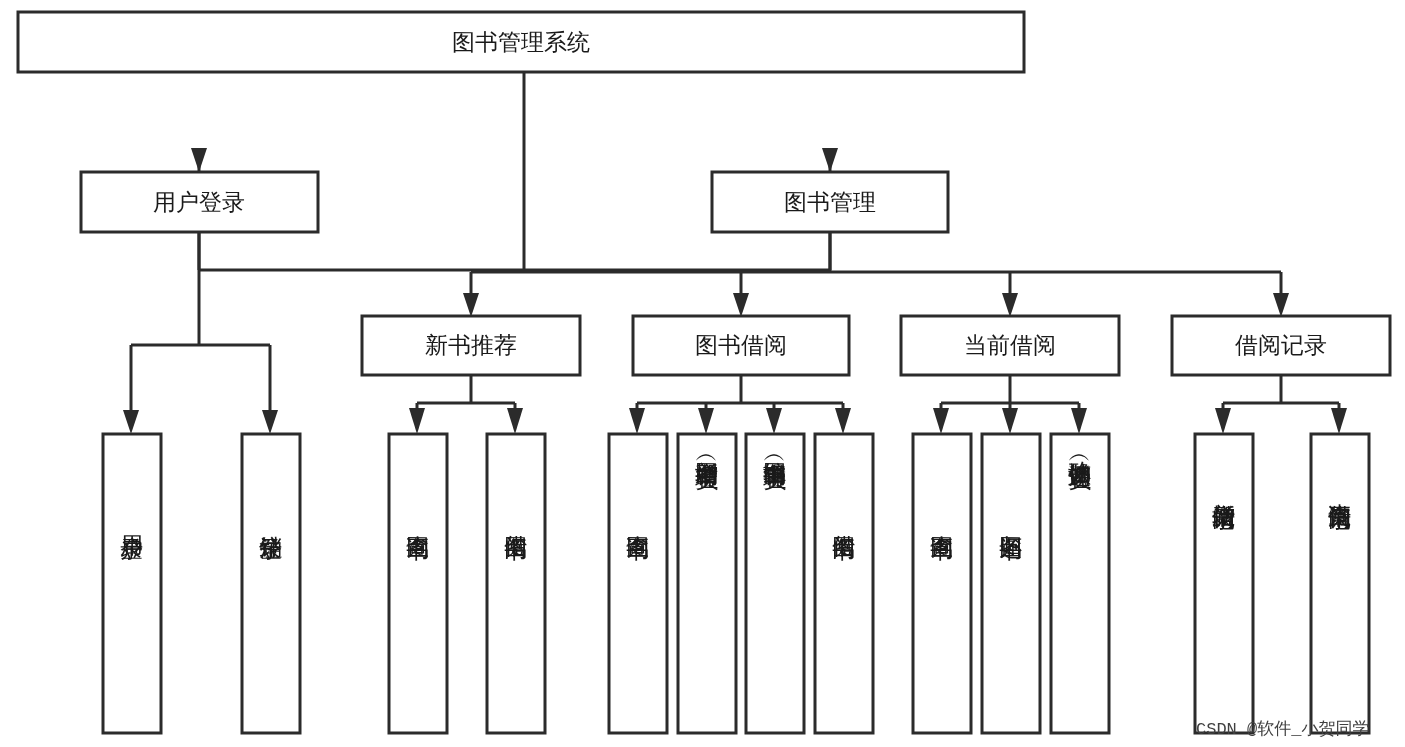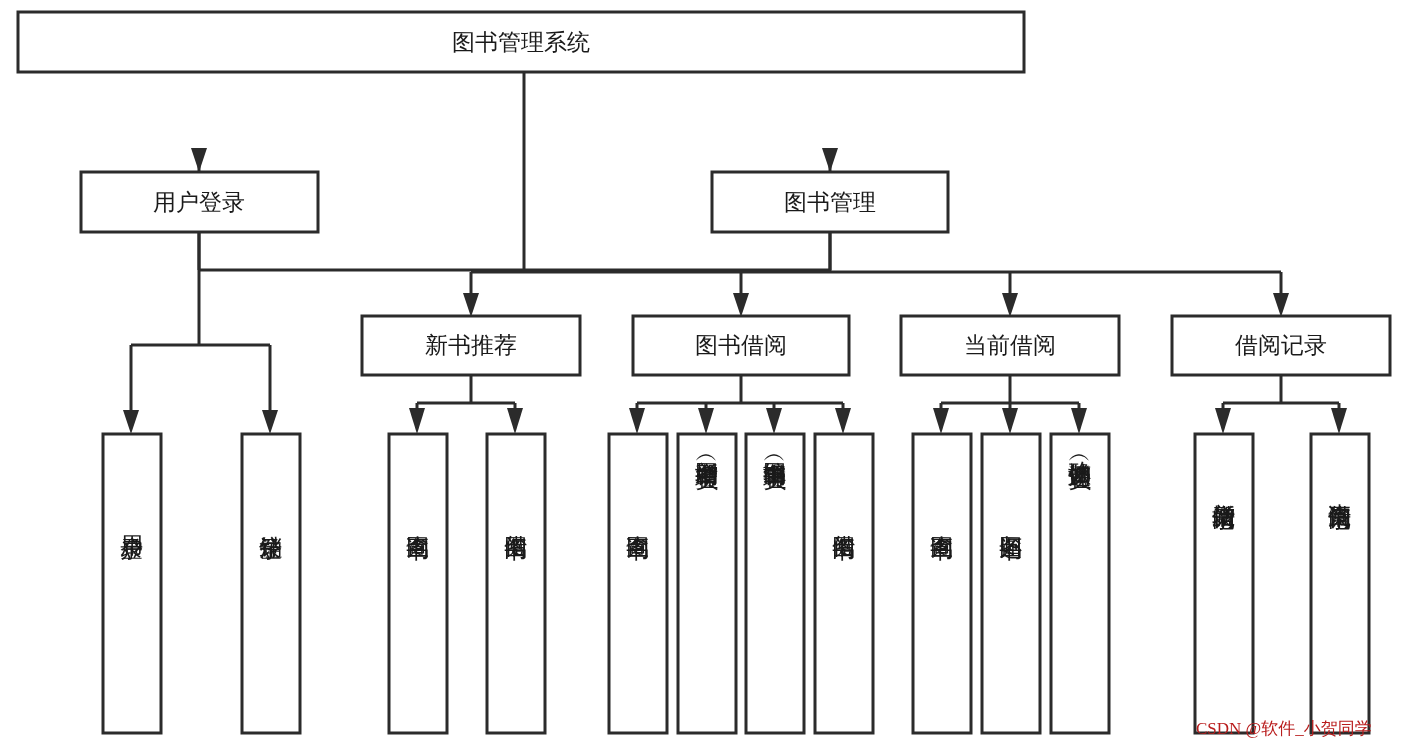--- a/index.html
+++ b/index.html
@@ -57,23 +57,23 @@
     line-height: 1.06;
     color: #1a1a1a;
     letter-spacing: 1px;
     white-space: nowrap;
     text-align: center;
     transform: translateX(-50%);
     pointer-events: none;
   }
   .watermark {
     position: absolute;
-    font-family: Liberation Serif, serif;
+    font-family: Liberation Mono, monospace;
     font-size: 17px;
-    color: #b91c1c;
+    color: #404040;
     white-space: nowrap;
   }
 </style>
 </head>
 <body>
 
 <div id="diagram-root">
 
   <svg class="flow" viewBox="0 0 1405 747">
 

